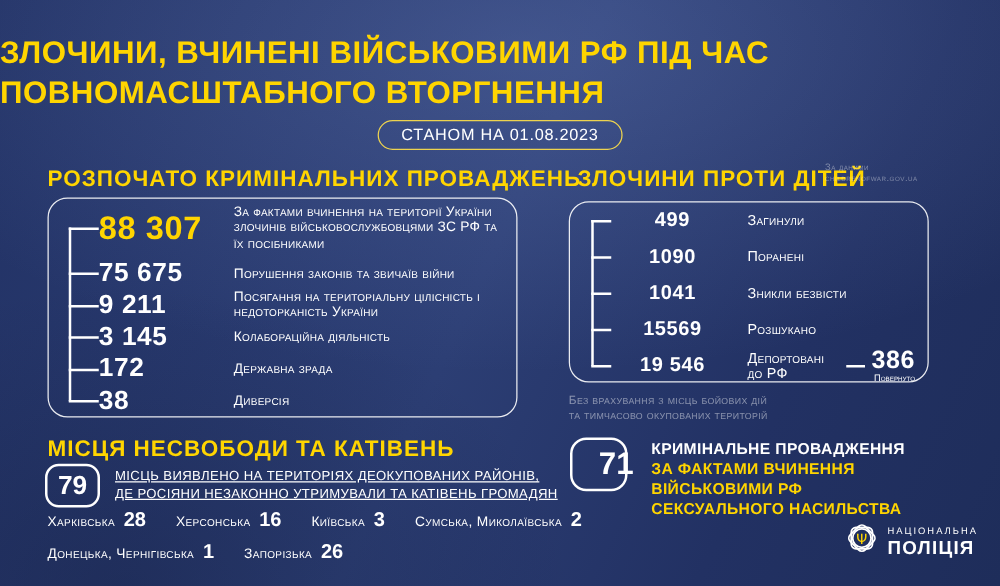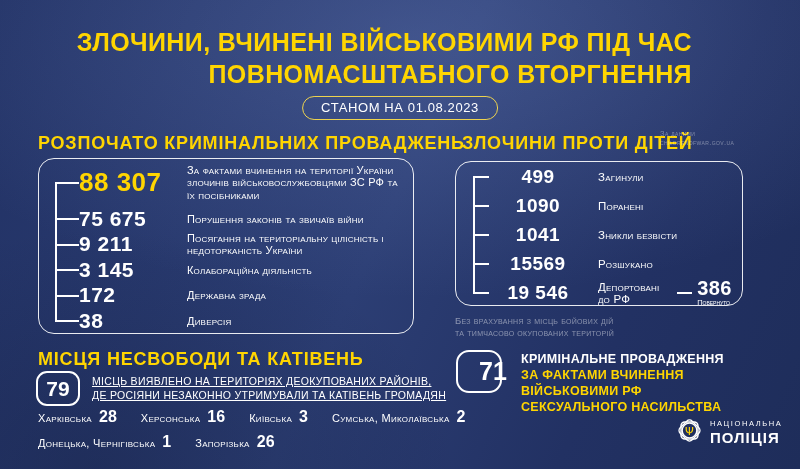--- a/index.html
+++ b/index.html
@@ -8,21 +8,21 @@
     position:relative;width:800px;height:469px;overflow:hidden;color:#fff;
     background:
       radial-gradient(900px 420px at 52% 8%, rgba(112,134,196,.32), rgba(112,134,196,0) 62%),
       radial-gradient(600px 400px at 12% 100%, rgba(15,24,55,.35), rgba(15,24,55,0) 60%),
       linear-gradient(115deg,#223265 0%,#2c3e74 48%,#223163 76%,#1e2d5a 100%);
   }
   .sc{font-variant:small-caps;}
   .yellow{color:#FFD500;}
 
   
-  .title{position:absolute;top:26px;left:0;width:692px;text-align:right;
+  .title{position:absolute;top:26px;left:0;width:692px;text-align:left;
     color:#FFD500;font-weight:bold;font-size:25px;line-height:32px;letter-spacing:.4px;}
   .date-pill{position:absolute;top:96px;left:50%;transform:translateX(-50%);
     border:1.5px solid #EDD34F;border-radius:14px;padding:3px 18px 4px;
     font-size:13px;letter-spacing:.6px;color:#fff;white-space:nowrap;}
 
   .sec-heading{position:absolute;color:#FFD500;font-weight:bold;font-size:18px;letter-spacing:.8px;white-space:nowrap;}
 
   
   .stat-box{position:absolute;border:1.5px solid rgba(255,255,255,.9);border-radius:16px;box-sizing:border-box;}
   .box-left{left:38px;top:158px;width:376px;height:176px;}
@@ -34,24 +34,24 @@
   .box-left .row{height:25.5px;padding-left:40px;}
   .box-left .row.first{height:47px;}
   .box-left .tick{left:16px;width:24px;}
   .box-left .num{width:108px;font-weight:bold;font-size:21px;letter-spacing:.5px;flex:none;}
   .box-left .row.first .num{font-size:26px;color:#FFD500;}
   .box-left .lbl{font-size:11px;line-height:12.5px;letter-spacing:.2px;padding-right:8px;}
 
   .box-right .vline{left:17px;top:14px;height:117px;}
   .box-right .row{height:29px;padding-left:36px;}
   .box-right .tick{left:17px;width:16px;}
-  .box-right .num{width:92px;text-align:center;font-weight:bold;font-size:19px;letter-spacing:.5px;flex:none;}
+  .box-right .num{width:92px;text-align:center;font-weight:bold;font-size:16px;letter-spacing:.5px;flex:none;}
   .box-right .lbl{font-size:11.5px;letter-spacing:.2px;margin-left:14px;}
   .dash{width:20px;border-top:2px solid #fff;margin:0 5px 0 8px;}
-  .returned{margin-left:auto;margin-right:10px;text-align:left;line-height:1;}
+  .returned{margin-left:auto;margin-right:10px;text-align:right;line-height:1;}
   .returned b{font-size:20px;letter-spacing:.5px;display:block;}
   .returned i{font-style:normal;font-size:7.5px;display:block;margin-top:1px;}
 
   .source-note{position:absolute;left:660px;top:129px;font-size:7.5px;line-height:9px;
     color:rgba(255,255,255,.38);letter-spacing:.4px;}
   .footnote{position:absolute;left:455px;top:315px;width:291px;text-align:left;
     font-size:9.5px;line-height:12px;color:rgba(255,255,255,.45);letter-spacing:.3px;}
 
   
   .count-badge{position:absolute;display:flex;align-items:center;justify-content:center;

